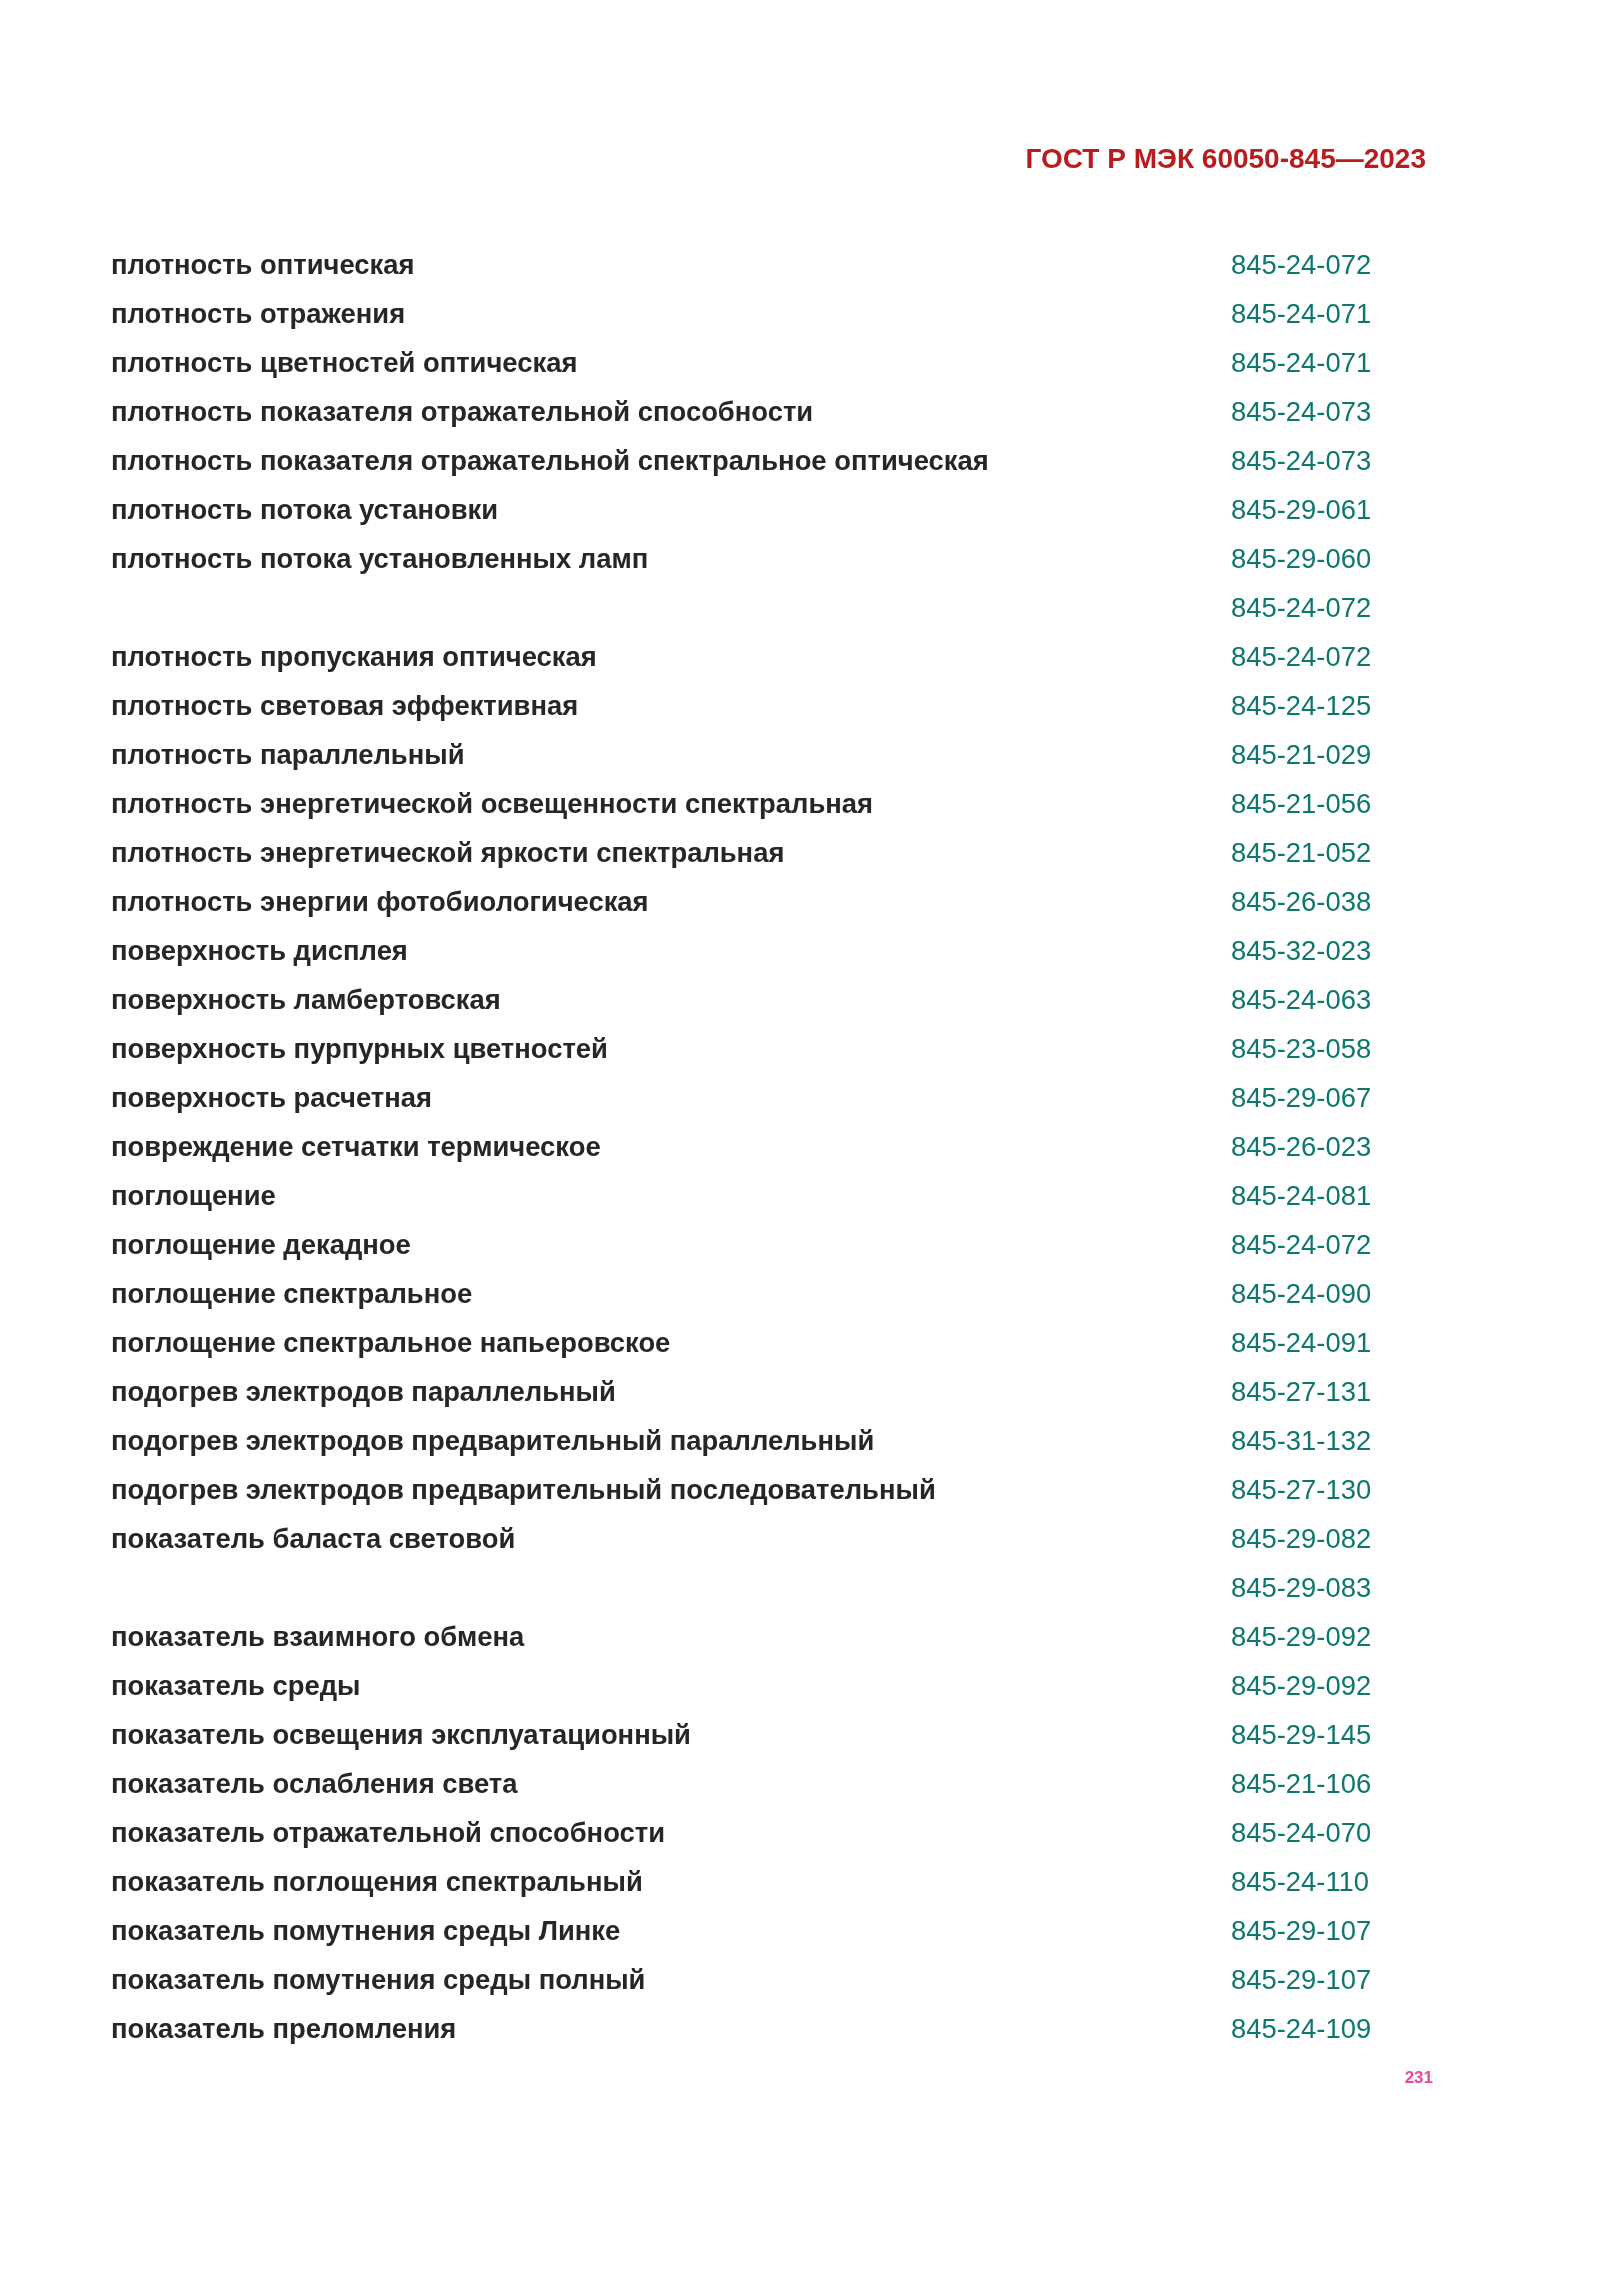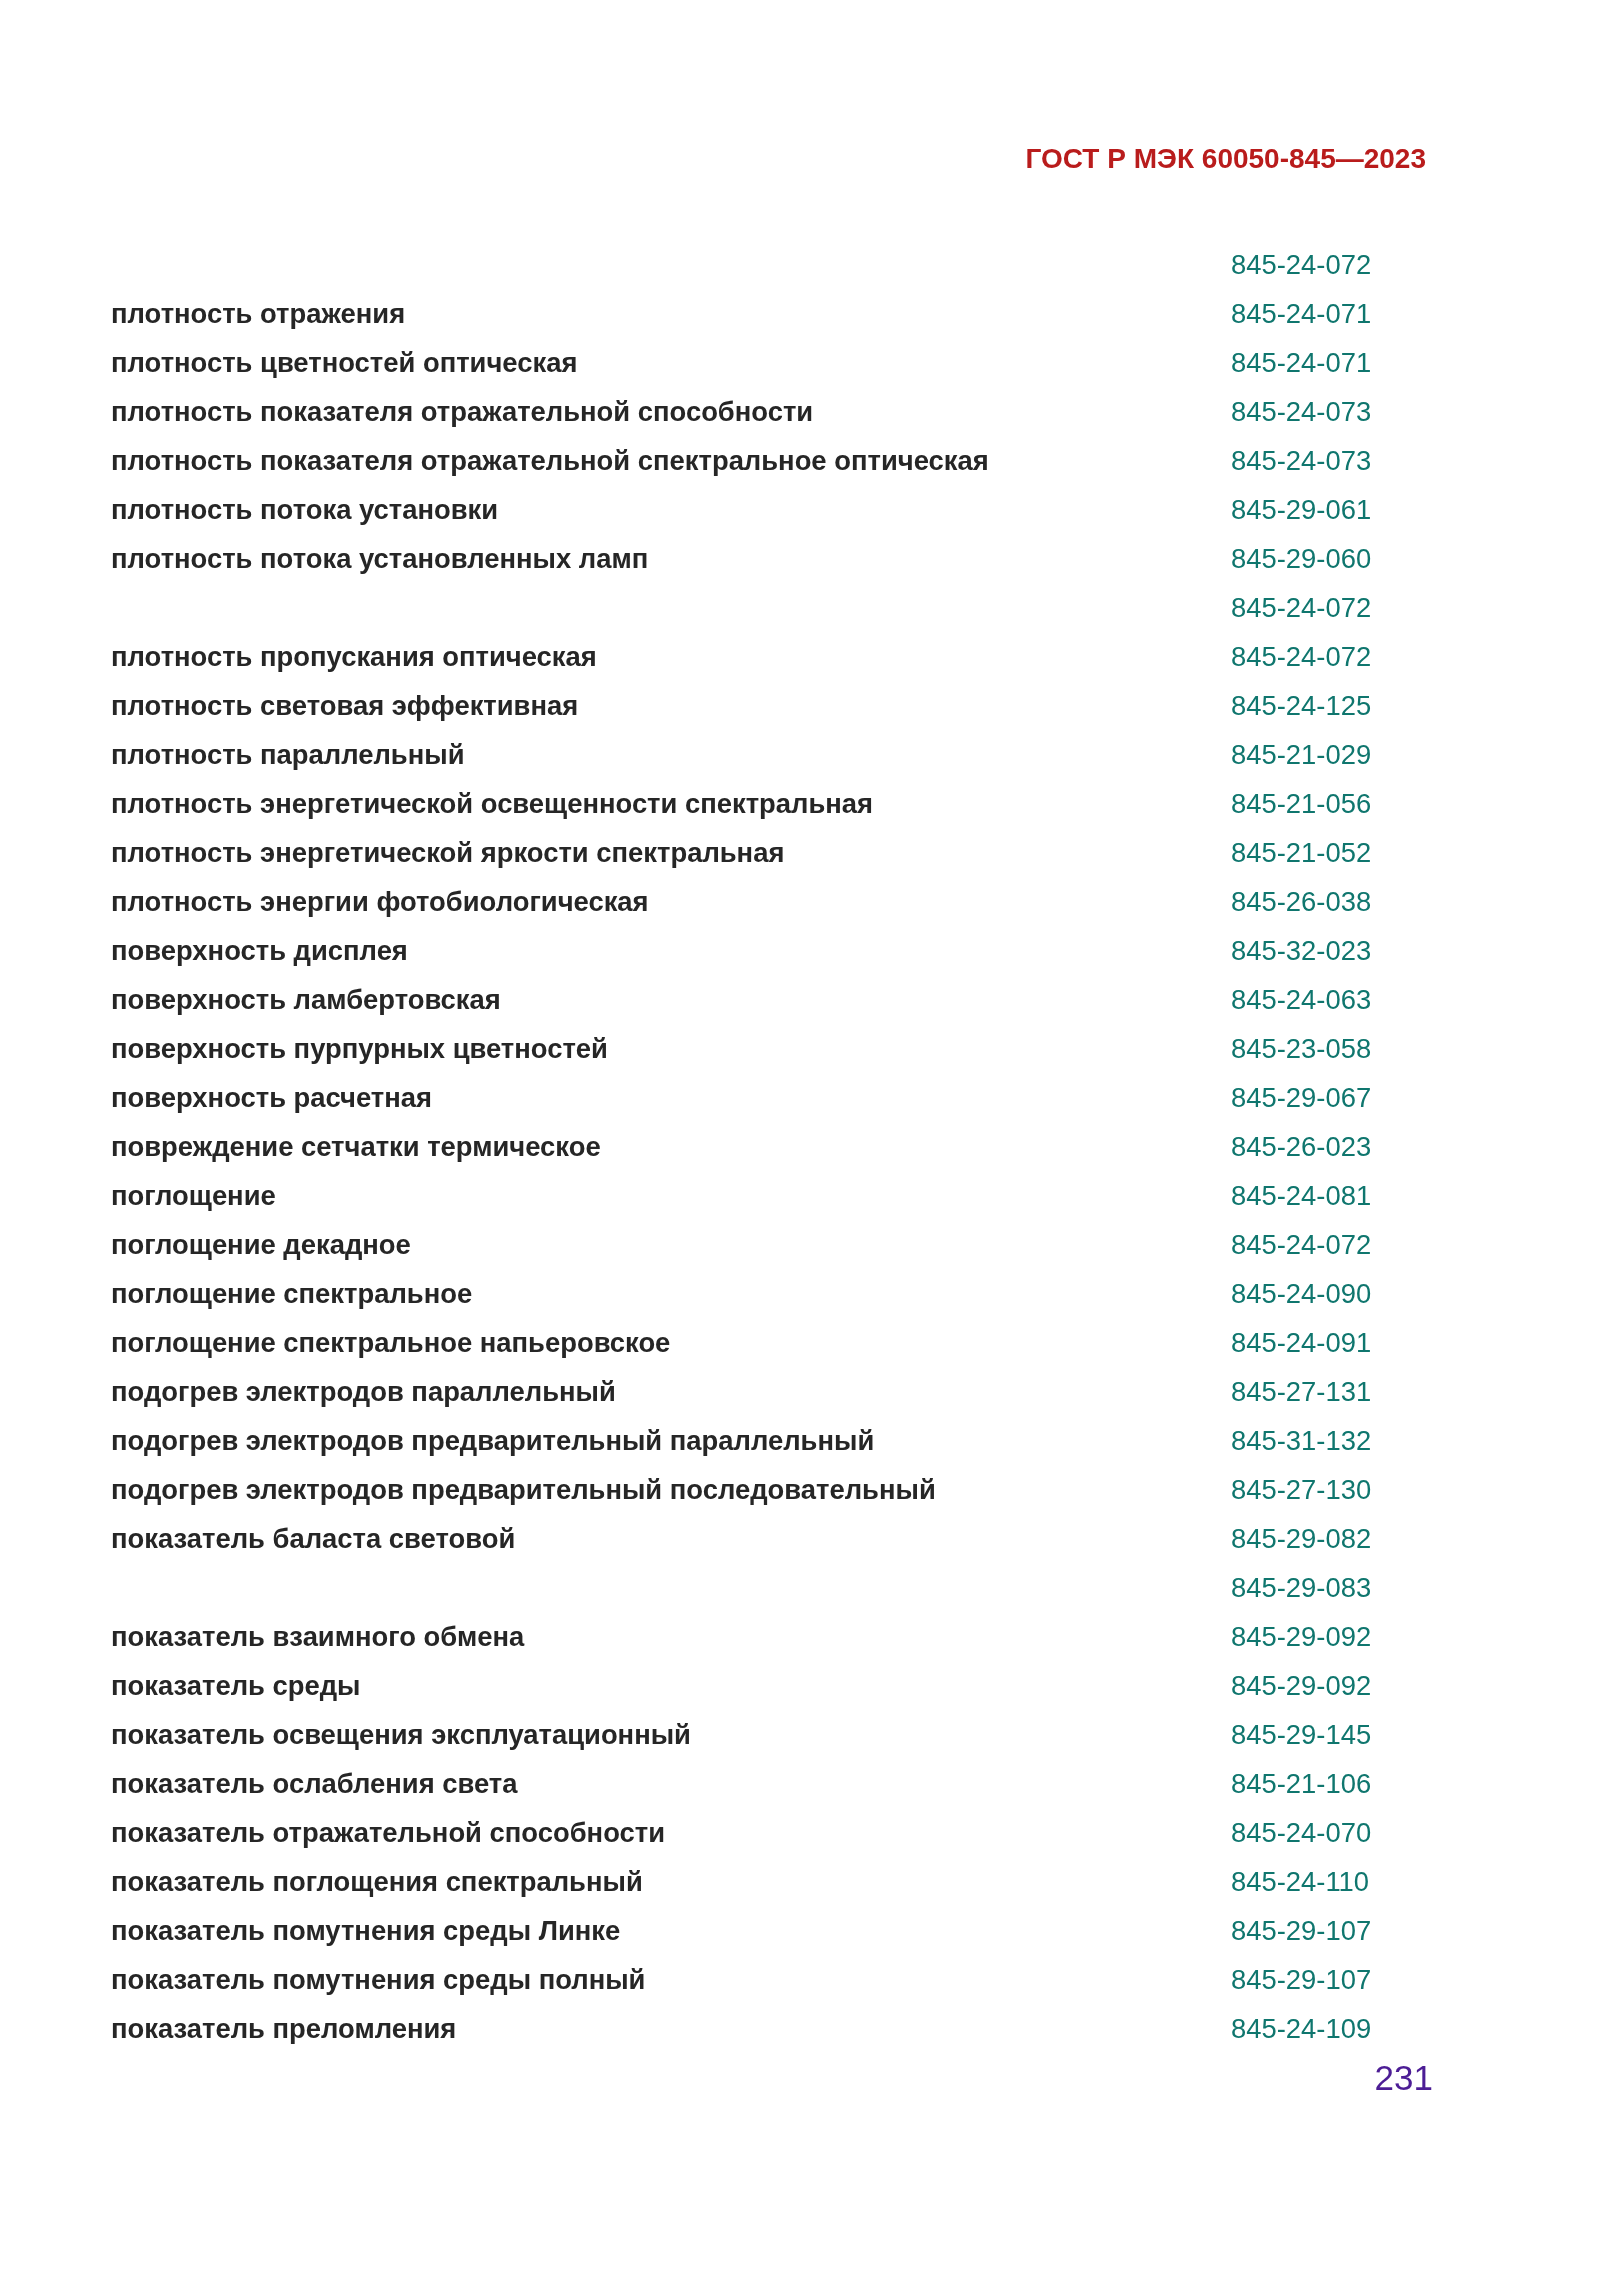--- a/index.html
+++ b/index.html
@@ -48,35 +48,36 @@
     position: absolute;
     left: 1231px;
     font-size: 27.4px;
     font-weight: normal;
     color: #0f766e;
   }
   .page-number {
     position: absolute;
     top: 2053px;
     right: 188px;
-    font-size: 35px;
+    font-size: 17px;
     line-height: 49px;
-    font-weight: normal;
-    color: #4c1d95;
+    font-weight: bold;
+    color: #ec4899;
   }
 </style>
 </head>
 <body>
 
 <div class="page">
 
   <div class="doc-header">ГОСТ Р МЭК 60050-845—2023</div>
 
   <div class="index-list">
   <div class="row">
+    <span class="term">плотность оптическая</span>
     <span class="code">845-24-072</span>
   </div>
 
   <div class="row">
     <span class="term">плотность отражения</span>
     <span class="code">845-24-071</span>
   </div>
 
   <div class="row">
     <span class="term">плотность цветностей оптическая</span>

